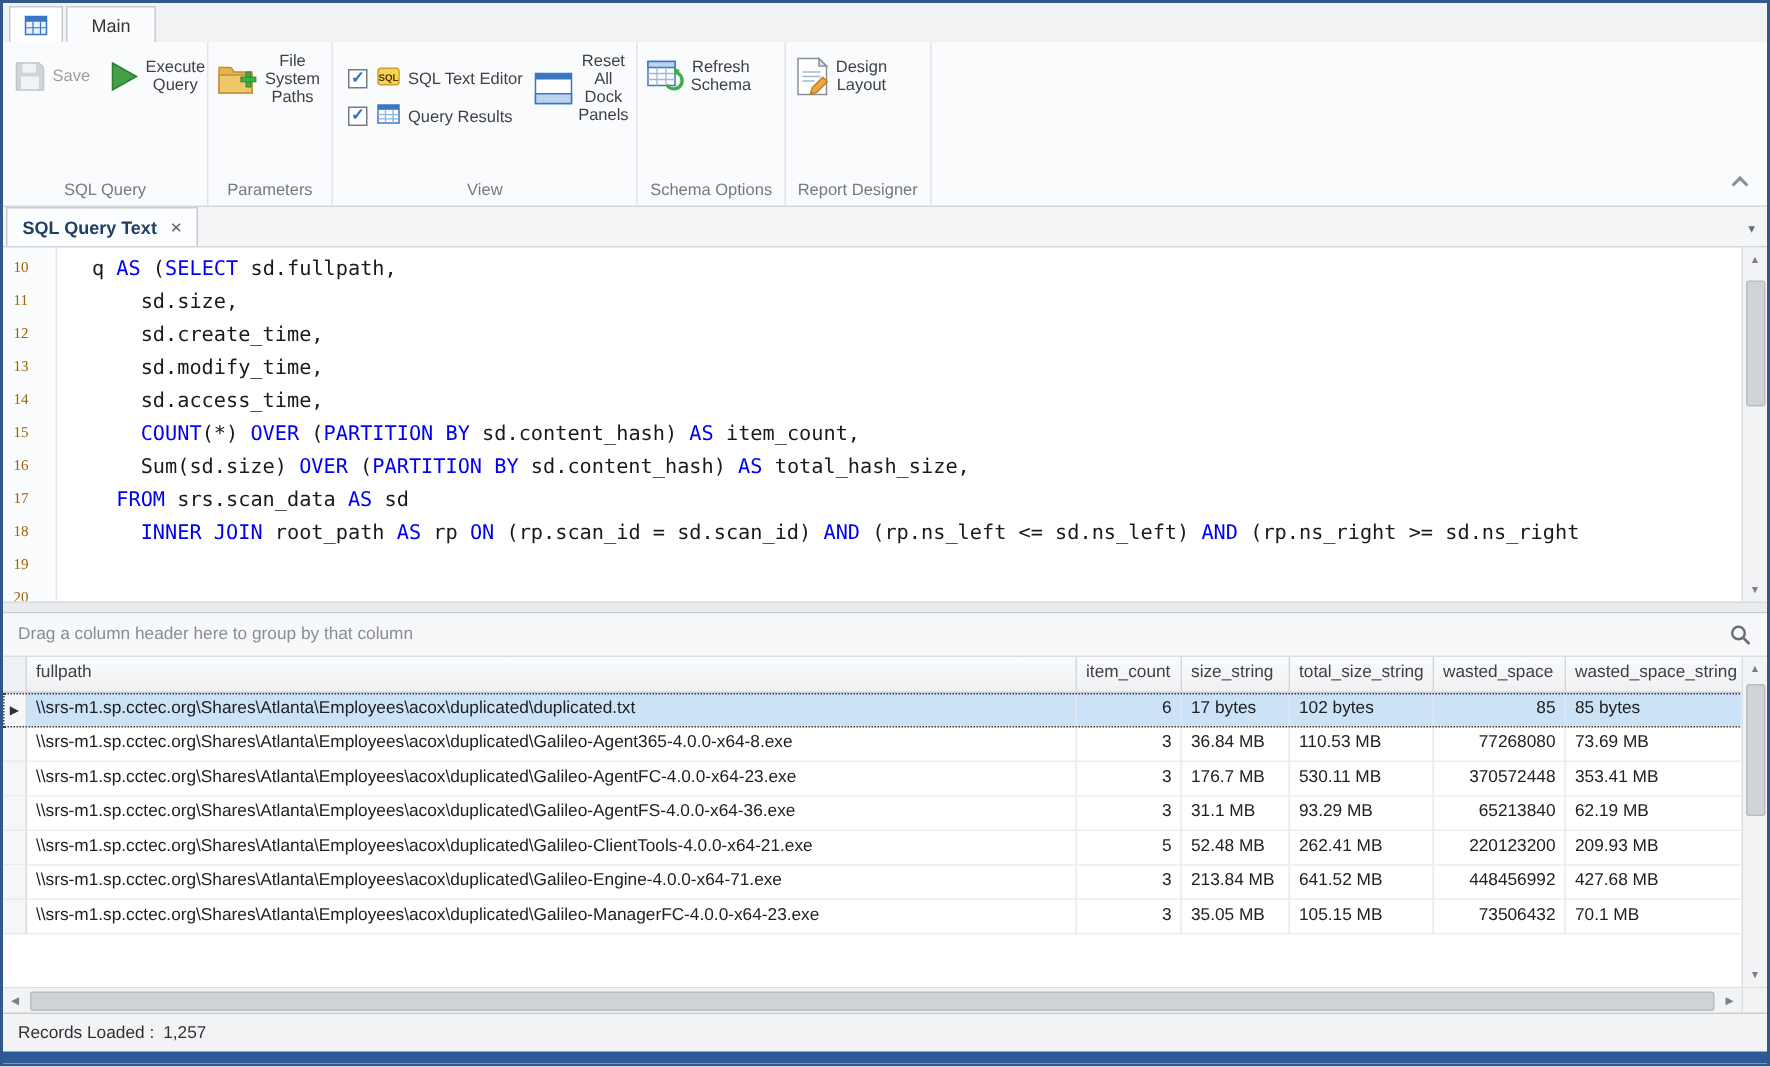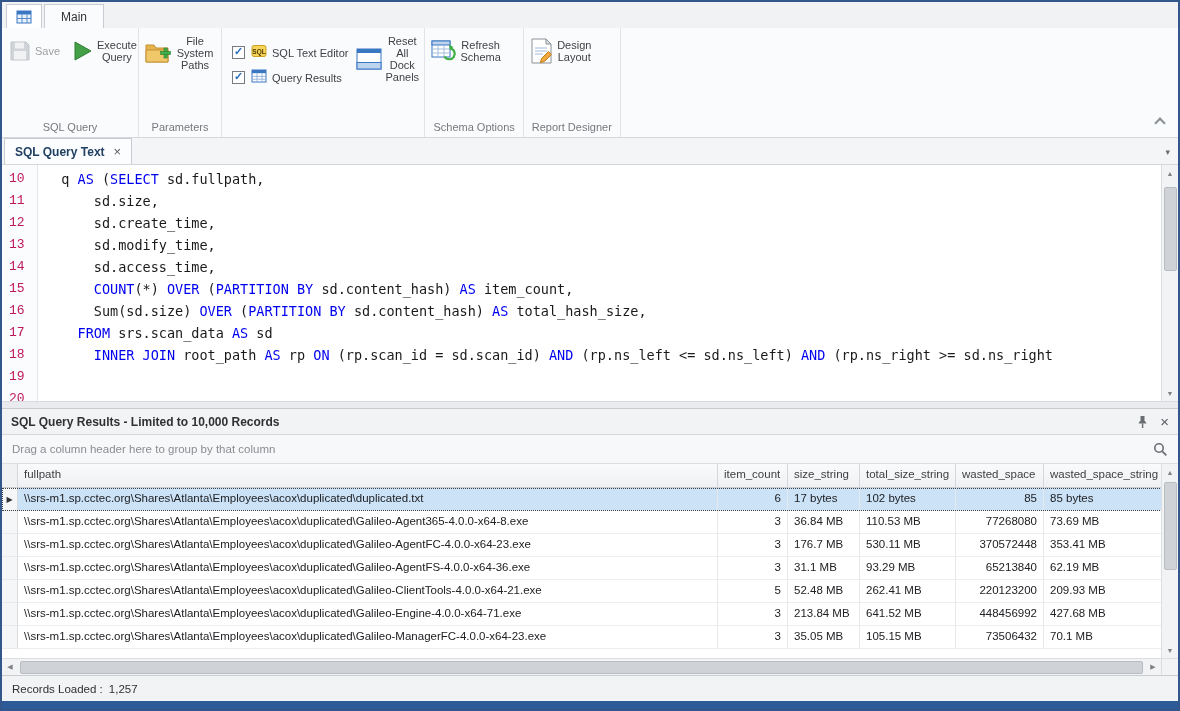--- a/index.html
+++ b/index.html
@@ -33,21 +33,21 @@
 .doctab-bar{flex:0 0 27px;background:#f4f5f7;border-bottom:1px solid #d4d7db;display:flex;align-items:flex-end;padding:0 2px;position:relative}
 .doctab{height:26px;background:#fcfdfe;border:1px solid #c8ccd2;border-bottom:none;display:flex;align-items:center;gap:9px;padding:0 10px;font-size:12px;font-weight:bold;color:#1f3f63}
 .doctab-close{color:#5a5e63;font-weight:normal;font-size:13px;line-height:1}
 .doctab-close::before{content:"\00D7"}
 .doctab-dd{position:absolute;right:8px;top:9px;color:#6a6e73;font-size:9px}
 .doctab-dd::before{content:"\25BE"}
 
 
 .editor{flex:1 1 auto;display:flex;overflow:hidden;background:#fff}
 .editor-gutter{flex:0 0 36px;background:#fbfcfd;border-right:1px solid #e4e6e9;padding-top:3px;overflow:hidden}
-.ln{height:22px;line-height:22px;font-family:Liberation Mono, monospace;font-size:13px;color:#be185d;padding-left:7px}
+.ln{height:22px;line-height:22px;font-family:Liberation Serif, serif;font-size:10px;color:#a16207;padding-left:7px}
 .editor-code{flex:1 1 auto;overflow:hidden;padding:3px 0 0 7px}
 .code-line{height:22px;line-height:22px;font-family:"DejaVu Sans Mono",monospace;font-size:13.5px;color:#1a1a1a;white-space:pre}
 .tok-k{color:#0000f0}
 .tok-p{color:#1a1a1a}
 
 
 .vscroll{flex:0 0 17px;background:#f2f3f5;border-left:1px solid #dcdfe2;display:flex;flex-direction:column;align-items:center}
 .sb-arrow{flex:0 0 16px;width:100%;display:flex;align-items:center;justify-content:center;font-size:7px;color:#7c8085}
 .sb-up::before{content:"\25B2"}
 .sb-down::before{content:"\25BC"}
@@ -178,20 +178,21 @@
           <span class="icon-box">
             <svg width="26" height="24" viewBox="0 0 26 24">
               <rect x="1" y="2" width="24" height="20" fill="#fff" stroke="#3a77c2"></rect>
               <rect x="1" y="2" width="24" height="4" fill="#3a77c2"></rect>
               <rect x="1" y="15.5" width="24" height="6.5" fill="#bcd4ee" stroke="#3a77c2"></rect>
             </svg>
           </span>
           <span class="rbtn-label">Reset All Dock Panels</span>
         </div>
       </div>
+      <div class="rgroup-label">View</div>
     </div>
 
     <div class="rgroup">
       <div class="rgroup-body">
         <div class="rbtn">
           <span class="icon-box">
             <svg width="26" height="26" viewBox="0 0 26 26">
               <rect x="1" y="3" width="18" height="16" fill="#fff" stroke="#3a77c2"></rect>
               <rect x="1" y="3" width="18" height="4" fill="#bcd4ee" stroke="#3a77c2"></rect>
               <path d="M7 7v12 M13 7v12 M1 11h18 M1 15h18" stroke="#9db8d8" stroke-width="0.9" fill="none"></path>
@@ -264,30 +265,20 @@
       <span class="sb-arrow sb-up"></span>
       <div class="sb-thumb-v" style="height:84px;margin-top:6px"></div>
       <div class="sb-fill"></div>
       <span class="sb-arrow sb-down"></span>
     </div>
   </div>
 
   <div class="splitter"></div>
 
   <div class="results">
-    <div class="results-header">
-      <span class="results-title">SQL Query Results  - Limited to 10,000 Records</span>
-      <span class="rh-spacer"></span>
-      <svg width="11" height="14" viewBox="0 0 11 14">
-        <rect x="3.5" y="1" width="4" height="5" fill="#6a6e73"></rect>
-        <path d="M1.5 8.5L9.5 8.5 8 6 3 6Z" fill="#6a6e73"></path>
-        <rect x="4.9" y="8.5" width="1.4" height="4.5" fill="#6a6e73"></rect>
-      </svg>
-      <span class="panel-close"></span>
-    </div>
 
     <div class="groupby">
       <span class="groupby-hint">Drag a column header here to group by that column</span>
       <svg width="15" height="15" viewBox="0 0 15 15">
         <circle cx="6" cy="6" r="4.2" fill="none" stroke="#6a6e73" stroke-width="1.6"></circle>
         <line x1="9.3" y1="9.3" x2="13.3" y2="13.3" stroke="#6a6e73" stroke-width="1.8"></line>
       </svg>
     </div>
 
     <div class="grid-region">

